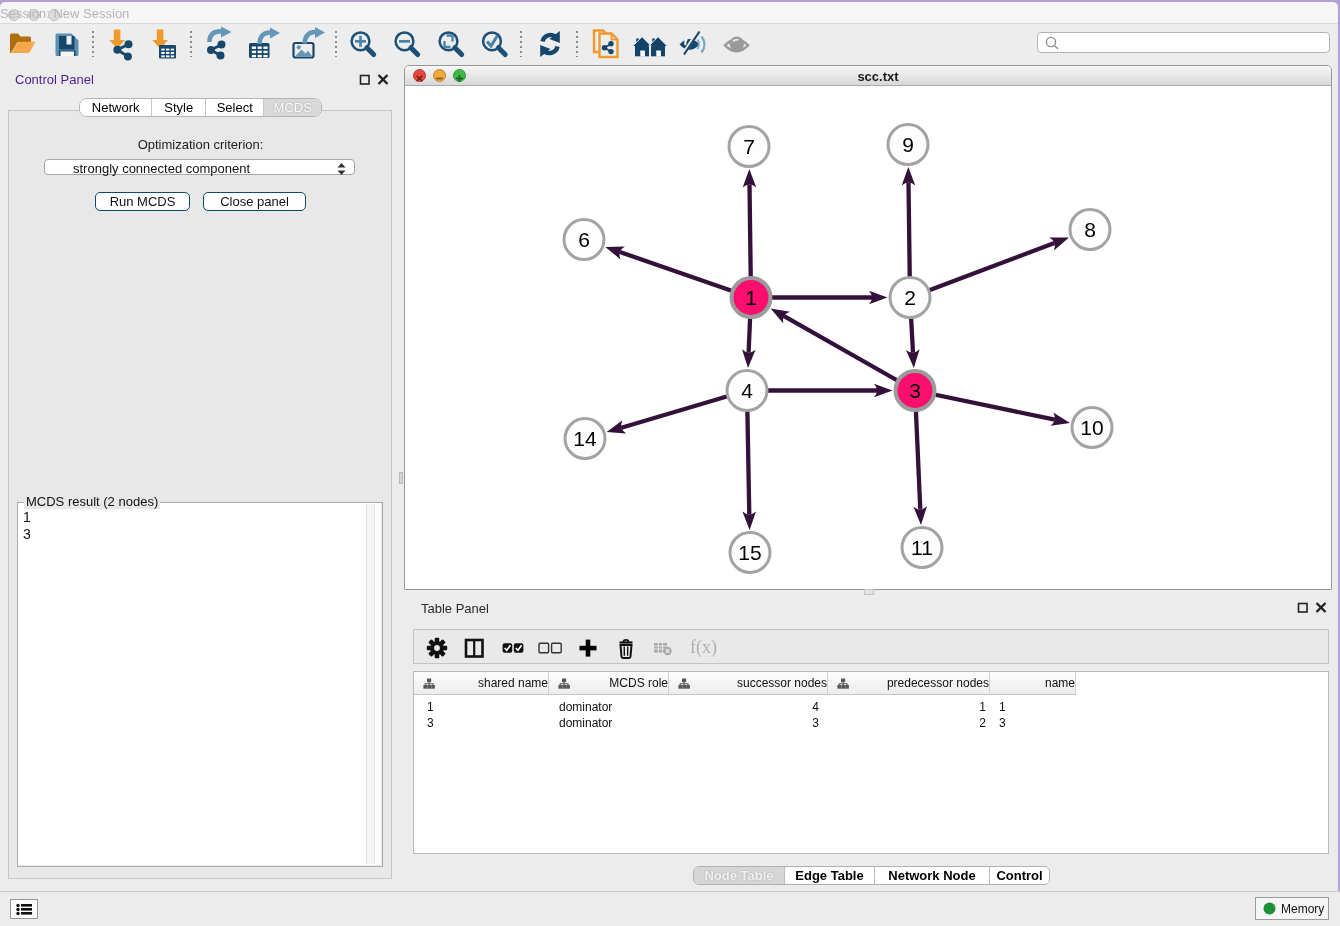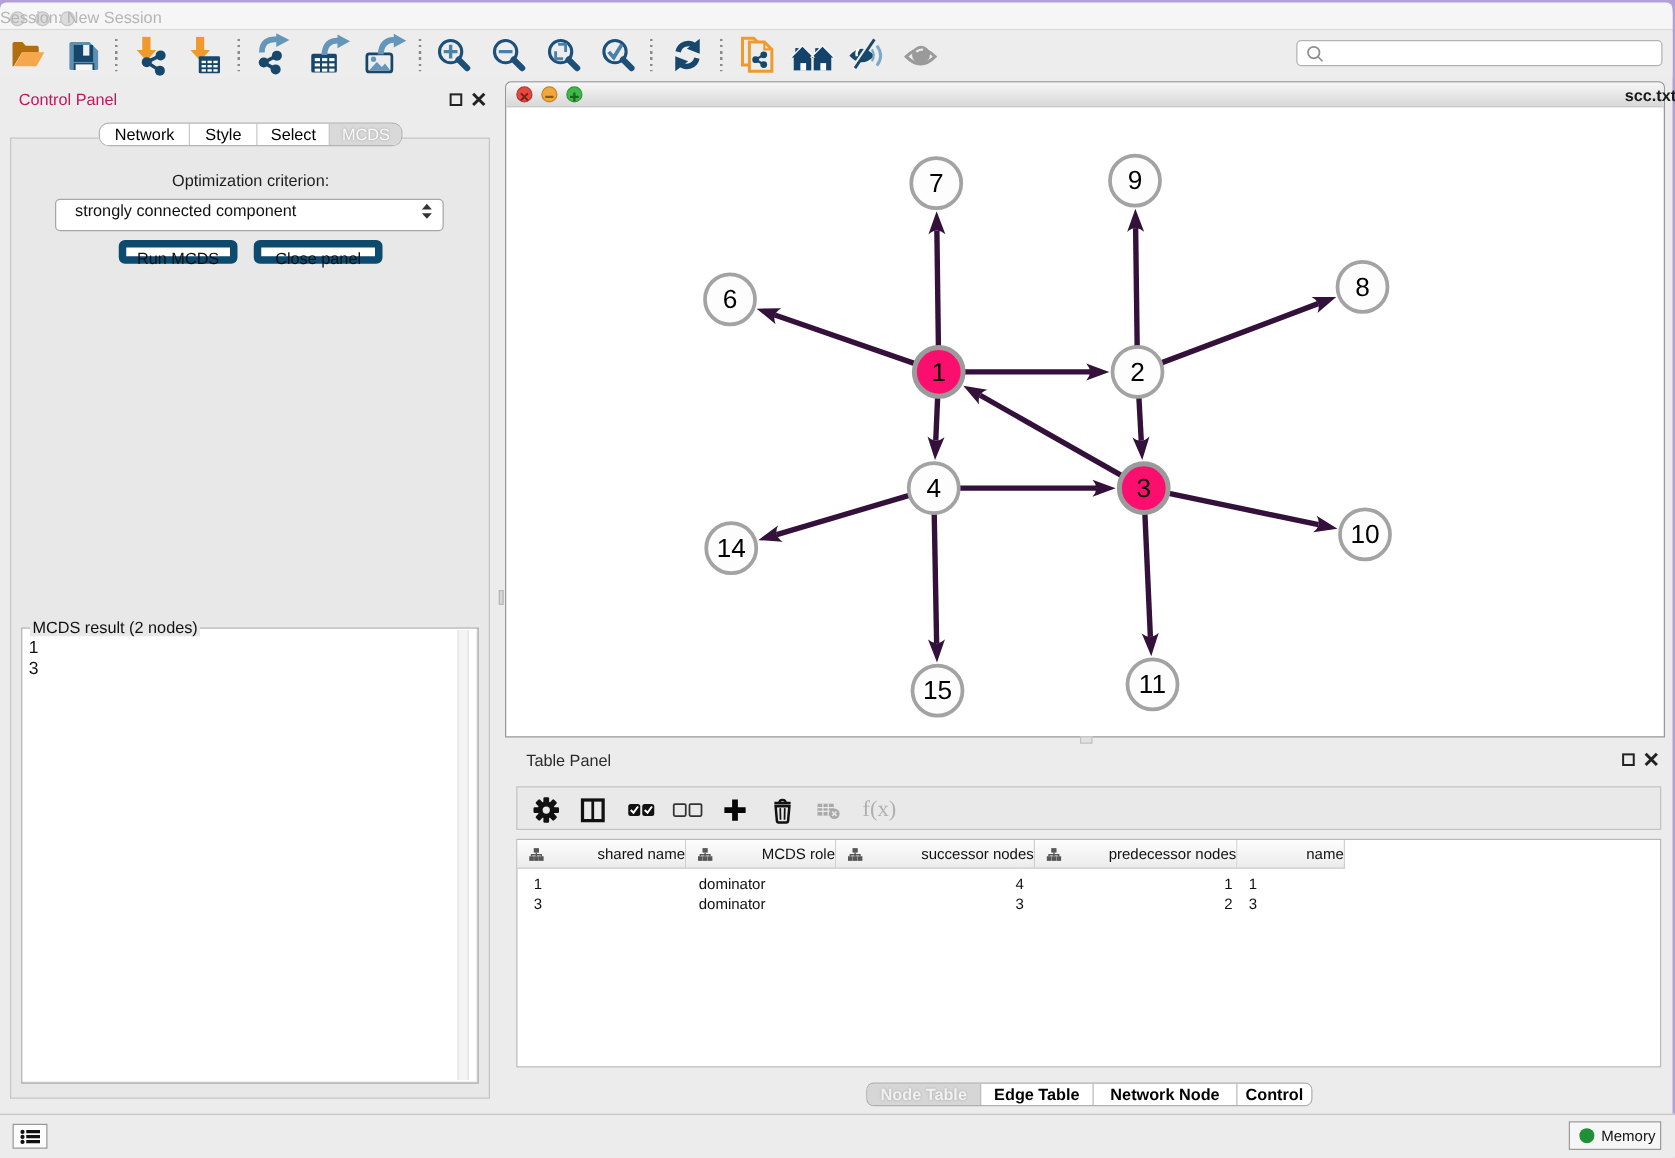--- a/index.html
+++ b/index.html
@@ -7,38 +7,38 @@
 
 #purpletop{left:0;top:0;width:1340px;height:9px;background:#b3a0d4}
 #purpleright{right:0;top:0;width:2px;height:926px;background:#b3a0d4}
 #titlebar{left:0;top:2px;width:1338px;height:22px;background:#f6f6f6;border-radius:5px 5px 0 0;border-bottom:1px solid #d9d9d9}
 .tl{position:absolute;top:7px;width:12px;height:12px;border-radius:50%;background:#dcdcdc;border:1px solid #c3c3c3}
 #apptitle{left:0;top:6px;width:1340px;font-size:13px;color:#b5b5b5}
 #toolbar{left:0;top:25px;width:1338px;height:37px;background:#ededed}
 .sep{position:absolute;top:6px;height:26px;width:2px;background:repeating-linear-gradient(to bottom,#8a8a8a 0 2px,rgba(0,0,0,0) 2px 5px)}
 #search{left:1037px;top:32px;width:293px;height:21px;background:#fff;border:1px solid #b3b3b3;border-radius:4px}
 
-#cp-title{left:15px;top:72px;font-size:13px;color:#be185d}
+#cp-title{left:15px;top:72px;font-size:13px;color:#4c1d95}
 #cp-box{left:8px;top:110px;width:384px;height:769px;background:#e8e8e8;border:1px solid #c6c6c6}
 #cp-tabs{left:79px;top:98px;width:243px;height:19px;display:flex;border:1px solid #b4b4b4;border-radius:8px;overflow:hidden;background:#fff;z-index:3}
 .cptab{font-size:13px;text-align:center;line-height:17px;color:#000;background:#fff;border-left:1px solid #c9c9c9}
 .cptab:first-child{border-left:none}
 #opt-label{left:9px;top:137px;width:383px;text-align:center;font-size:13px;color:#1d1d1d}
-#combo{left:44px;top:159px;width:311px;height:26px;background:#fff;border:1px solid #a6a6a6;border-radius:4px;font-size:13px;line-height:18px;padding-left:15px;color:#111}
-.btn{position:absolute;height:19px;background:#fff;border:6px solid #0c4a6e;border-radius:5px;font-size:13px;text-align:center;line-height:17px;color:#111}
+#combo{left:44px;top:159px;width:311px;height:16px;background:#fff;border:1px solid #a6a6a6;border-radius:4px;font-size:13px;line-height:18px;padding-left:28px;color:#111}
+.btn{position:absolute;height:19px;background:#fff;border:1px solid #0c4a6e;border-radius:5px;font-size:13px;text-align:center;line-height:17px;color:#111}
 
 #fs{left:17px;top:502px;width:366px;height:365px;border:1px solid #ababab}
 #fs-white{left:18px;top:503px;width:363px;height:362px;background:#fff}
 #fs-legend{left:24px;top:494px;background:#e8e8e8;font-size:13px;color:#111;padding:0 2px}
 #fs-text{left:23px;top:509px;font-size:14px;line-height:16.5px;color:#111}
 #fs-scroll{left:366px;top:504px;width:9px;height:360px;background:#f4f4f4;border-left:1px solid #e2e2e2;border-right:1px solid #e2e2e2}
 
 #net{left:404px;top:65px;width:928px;height:525px;background:#fff;border:1px solid #979797;border-radius:5px 5px 0 0}
 #net-title{left:0;top:0;width:926px;height:20px;background:linear-gradient(#f7f7f7,#d8d8d8);border-bottom:1px solid #ababab;border-radius:4px 4px 0 0}
-#net-name{left:10px;top:3px;width:926px;text-align:right;font-size:13px;font-weight:bold;color:#1a1a1a}
+#net-name{left:10px;top:3px;width:926px;text-align:center;font-size:13px;font-weight:bold;color:#1a1a1a}
 .mac{position:absolute;top:3px;width:13px;height:13px;border-radius:50%}
 
 #tp-title{left:421px;top:601px;font-size:13px;color:#2b2b2b}
 #tp-toolbar{left:413px;top:629px;width:916px;height:35px;background:#e9e9e9;border:1px solid #c3c3c3}
 #tp-table{left:413px;top:671px;width:916px;height:183px;background:#fff;border:1px solid #b9b9b9}
 .th{position:absolute;top:0;height:23px;background:linear-gradient(#fdfdfd,#ececec);border-right:1px solid #cfcfcf;border-bottom:1px solid #c6c6c6;font-size:12px;color:#111;text-align:right;line-height:22px}
 .thico{position:absolute;left:9px;top:6px}
 .td{position:absolute;font-size:12px;color:#111;height:16px;line-height:16px}
 
 #btabs{left:693px;top:866px;height:19px;display:flex;border:1px solid #b0b0b0;border-radius:6px;overflow:hidden;z-index:3}

